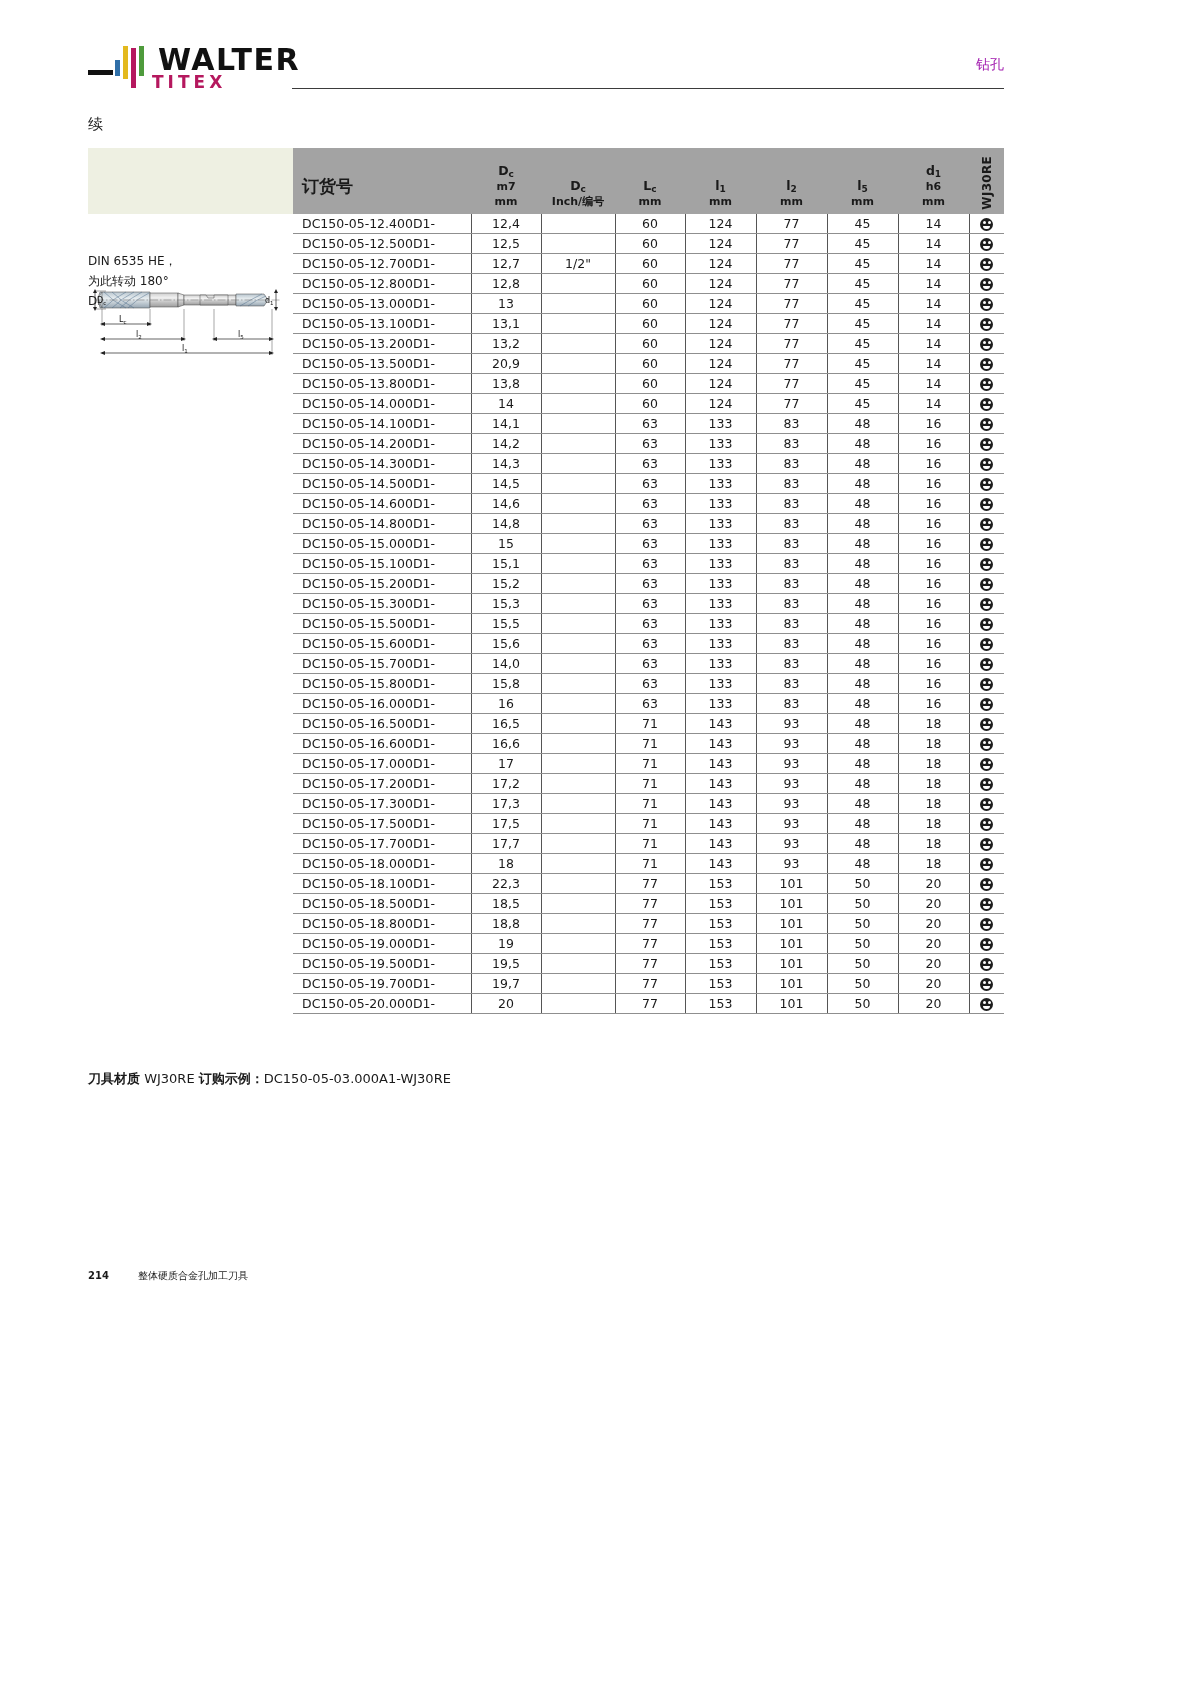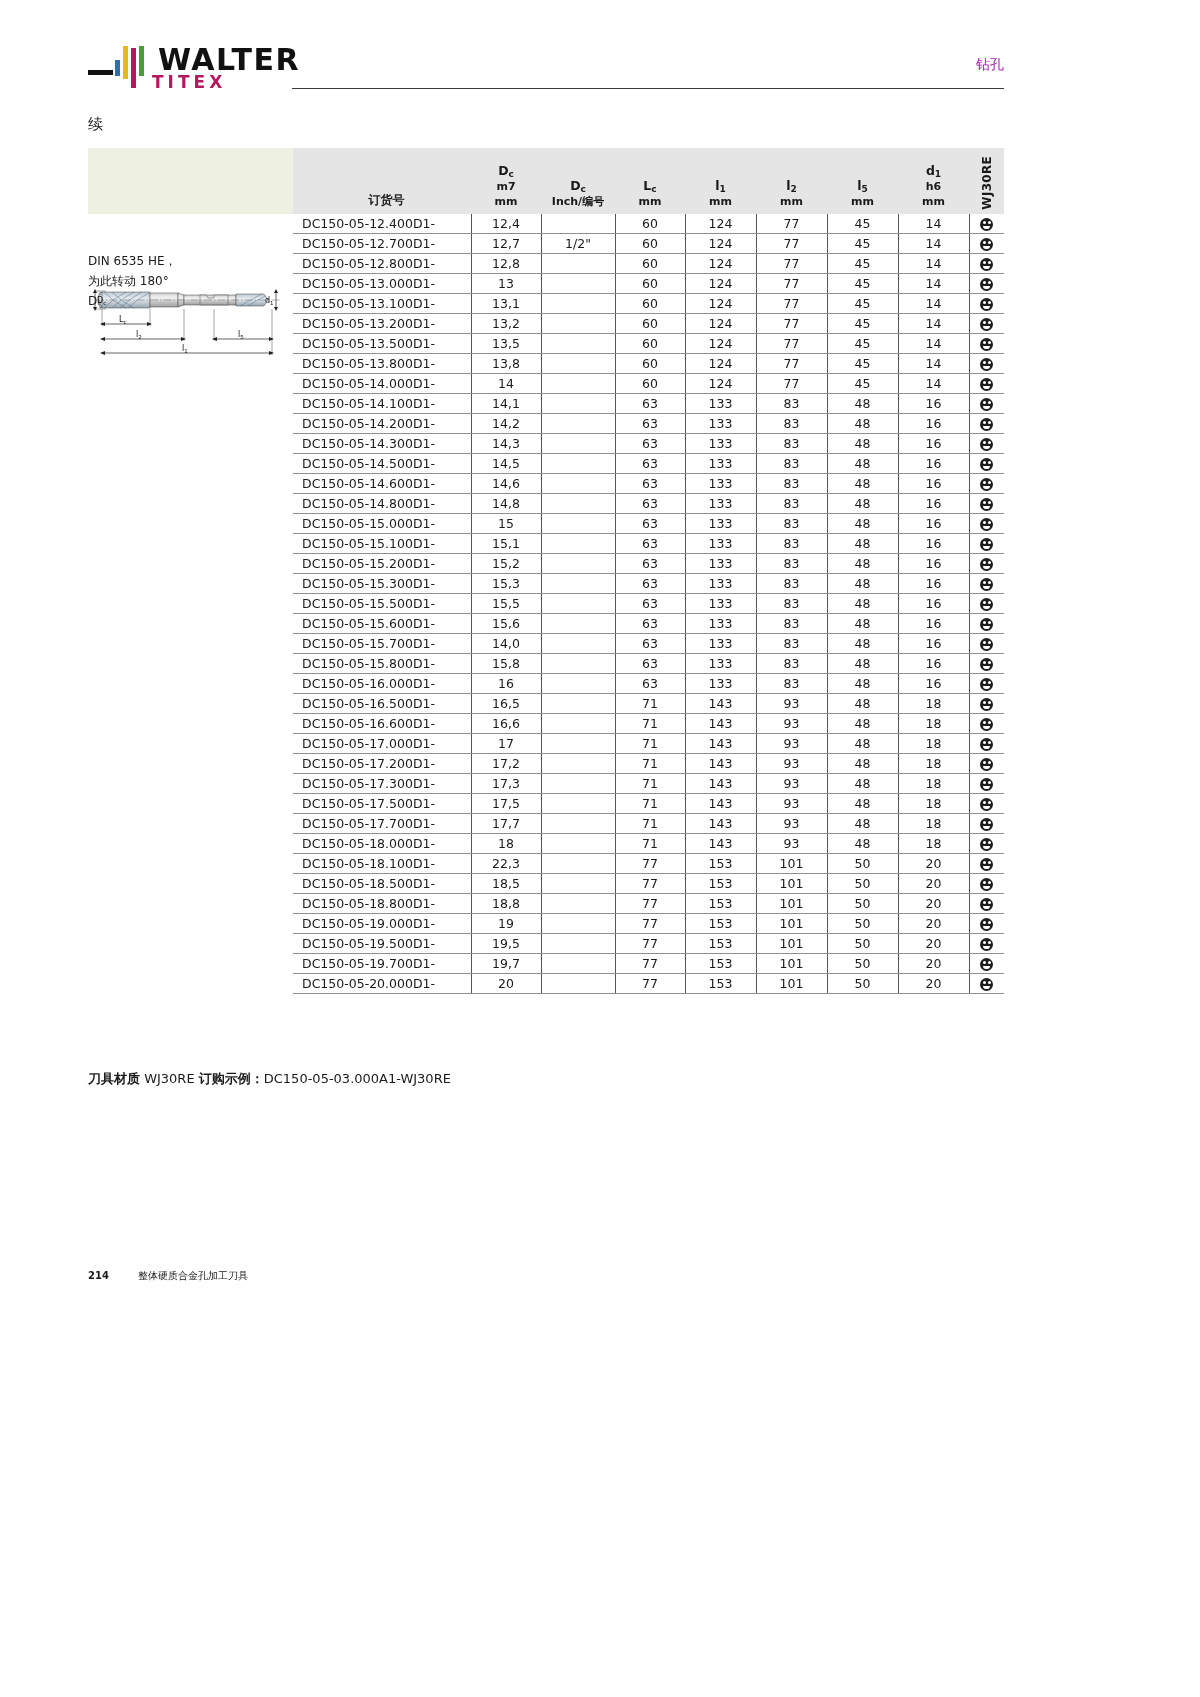--- a/index.html
+++ b/index.html
@@ -153,44 +153,44 @@
   table.spec col.c-dcmm   { width: 70px;  }
   table.spec col.c-dcin   { width: 74px;  }
   table.spec col.c-lc     { width: 70px;  }
   table.spec col.c-l1     { width: 71px;  }
   table.spec col.c-l2     { width: 71px;  }
   table.spec col.c-l5     { width: 71px;  }
   table.spec col.c-d1     { width: 71px;  }
   table.spec col.c-grade  { width: 35px;  }
 
   thead th {
-    background: #e5e5e5;
+    background: #a3a3a3;
     vertical-align: bottom;
     padding: 0;
     font-weight: bold;
     font-size: 12.5px;
     color: #1a1a1a;
     height: 66px;
     border: 0;
   }
   thead th.head-blank { background: #eef0e2; }
   .hd-stack {
     display: block;
     line-height: 14px;
     text-align: center;
     padding-bottom: 5px;
   }
   .hd-stack .sub { font-size: 11px; }
   .hd-order {
-    text-align: center;
+    text-align: left;
     padding-left: 9px;
-    padding-bottom: 5px;
+    padding-bottom: 16px;
     display: block;
     font-weight: bold;
-    font-size: 12px;
+    font-size: 17px;
   }
   .hd-vert {
     display: block;
     writing-mode: vertical-rl;
     transform: rotate(180deg);
     font-size: 12px;
     font-weight: bold;
     letter-spacing: 0.3px;
     margin: 0 auto 4px auto;
     white-space: nowrap;
@@ -464,20 +464,32 @@
             <td class="sep-right"></td>
             <td class="sep-right">60</td>
             <td class="sep-right">124</td>
             <td class="sep-right">77</td>
             <td class="sep-right">45</td>
             <td class="sep-right">14</td>
             <td><span class="grade-dot"><span class="grade-mouth"></span></span></td>
           </tr>
           <tr>
             <td class="blankcell"></td>
+            <td class="ordercell">DC150-05-12.500D1-</td>
+            <td class="sep-left sep-right">12,5</td>
+            <td class="sep-right"></td>
+            <td class="sep-right">60</td>
+            <td class="sep-right">124</td>
+            <td class="sep-right">77</td>
+            <td class="sep-right">45</td>
+            <td class="sep-right">14</td>
+            <td><span class="grade-dot"><span class="grade-mouth"></span></span></td>
+          </tr>
+          <tr>
+            <td class="blankcell"></td>
             <td class="ordercell">DC150-05-12.700D1-</td>
             <td class="sep-left sep-right">12,7</td>
             <td class="sep-right">1/2"</td>
             <td class="sep-right">60</td>
             <td class="sep-right">124</td>
             <td class="sep-right">77</td>
             <td class="sep-right">45</td>
             <td class="sep-right">14</td>
             <td><span class="grade-dot"><span class="grade-mouth"></span></span></td>
           </tr>
@@ -525,21 +537,21 @@
             <td class="sep-right">60</td>
             <td class="sep-right">124</td>
             <td class="sep-right">77</td>
             <td class="sep-right">45</td>
             <td class="sep-right">14</td>
             <td><span class="grade-dot"><span class="grade-mouth"></span></span></td>
           </tr>
           <tr>
             <td class="blankcell"></td>
             <td class="ordercell">DC150-05-13.500D1-</td>
-            <td class="sep-left sep-right">13,5</td>
+            <td class="sep-left sep-right">20,9</td>
             <td class="sep-right"></td>
             <td class="sep-right">60</td>
             <td class="sep-right">124</td>
             <td class="sep-right">77</td>
             <td class="sep-right">45</td>
             <td class="sep-right">14</td>
             <td><span class="grade-dot"><span class="grade-mouth"></span></span></td>
           </tr>
           <tr>
             <td class="blankcell"></td>

